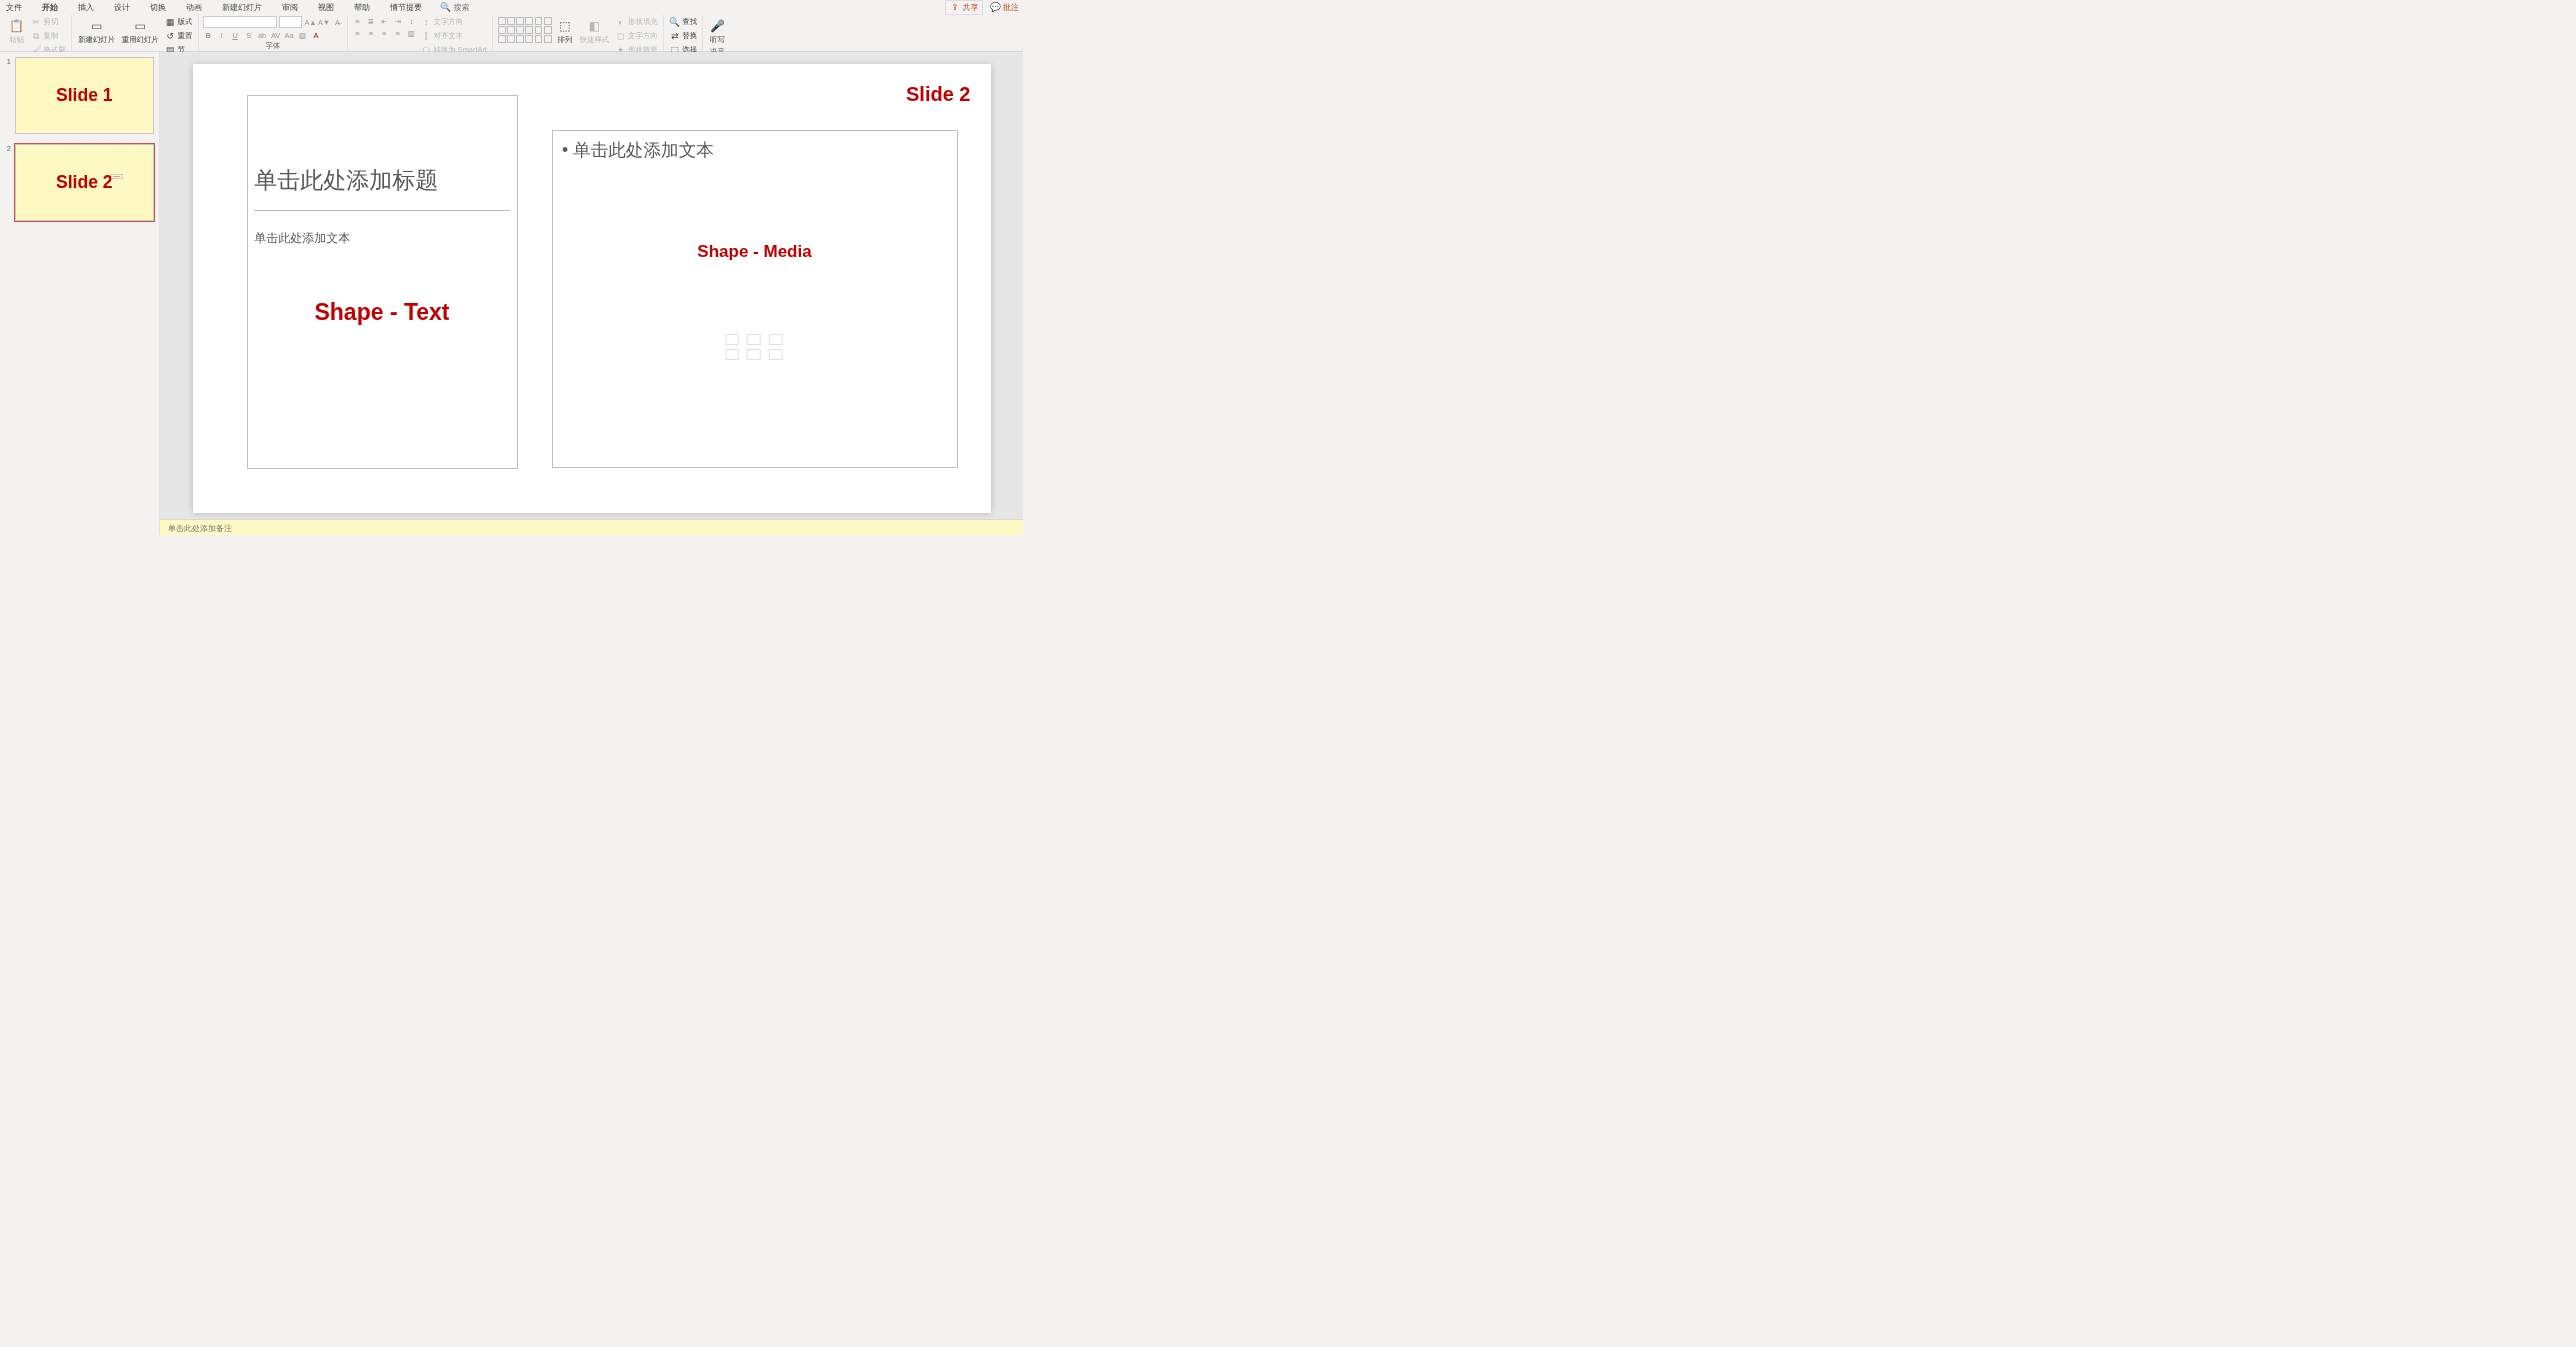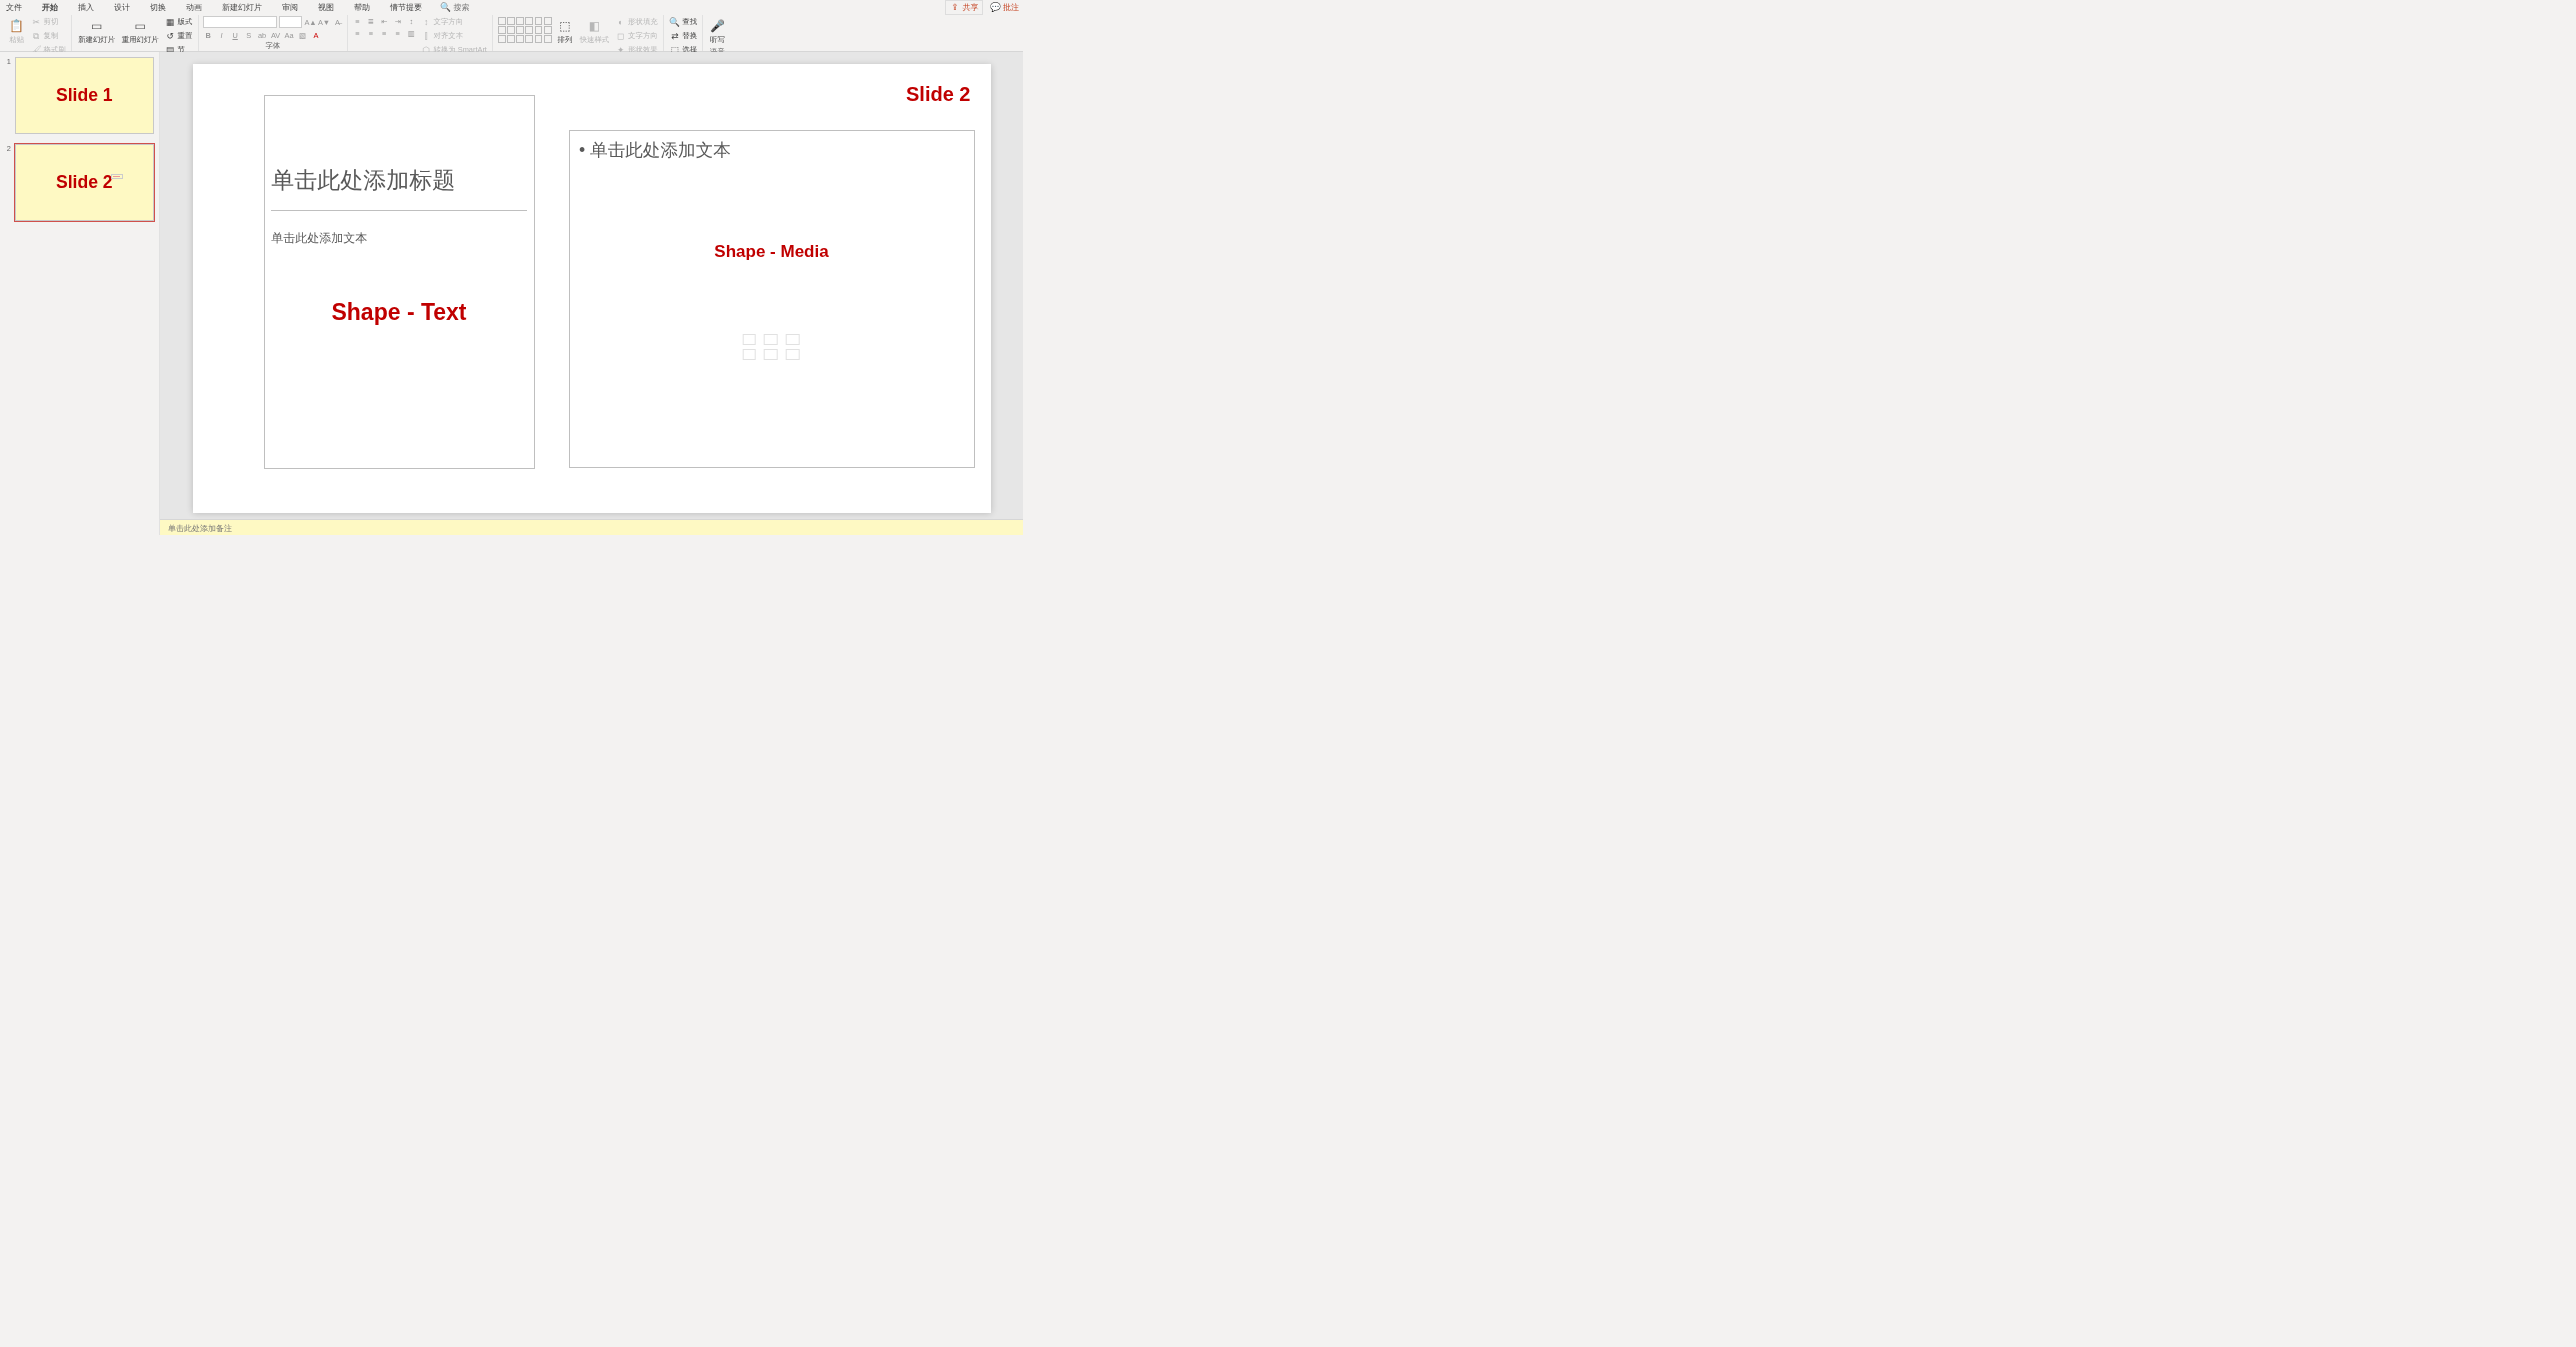--- a/index.html
+++ b/index.html
@@ -190,21 +190,20 @@
     position:relative;
   }
   .overlay-label {
     position:absolute;
     font-weight:700;
     color:#c00000;
   }
   .ph {
     position:absolute;
     border:0.7px solid #bfbfbf;
-    margin-left:17px;
   }
   .ph-text { left:54px; top:31px; width:271px; height:374px; }
   .ph-title {
     position:absolute; left:6.8px; top:69px; right:6.8px;
     font-size:23px; color:#595959;
     border-bottom:0.7px solid #bfbfbf;
     padding-bottom:13.5px;
   }
   .ph-sub {
     position:absolute; left:6.8px; top:134px; right:6.8px;

